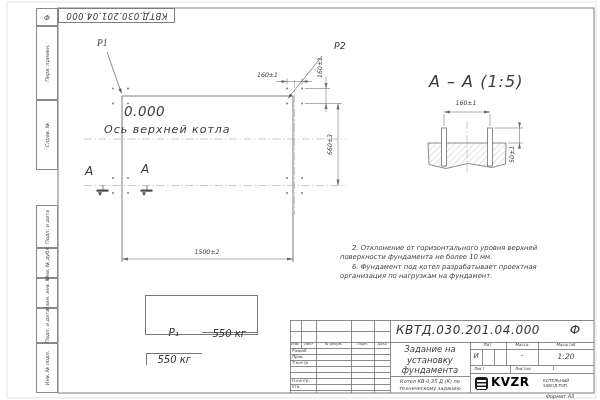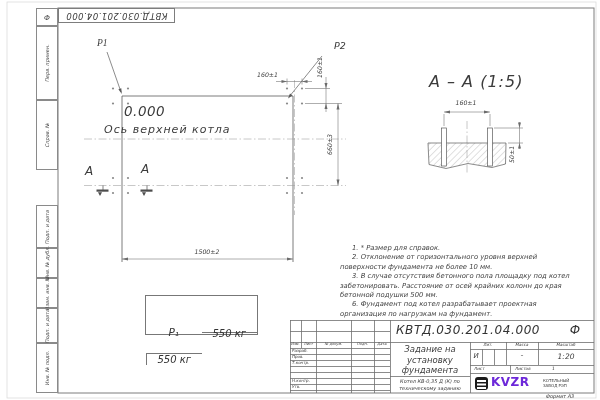--- a/index.html
+++ b/index.html
@@ -213,23 +213,21 @@
   <div class="t" style="left:85px;top:165px;font-size:12px;">А</div>
   <div class="t" style="left:141px;top:163px;font-size:12px;">А</div>
 
   <div class="t" style="left:429px;top:73px;font-size:16px;letter-spacing:1px;">А – А (1:5)</div>
   <div class="t c" style="left:447px;top:100px;width:38px;font-size:6.2px;">160±1</div>
   <div class="t fc" style="left:495px;top:149px;width:34px;height:10px;">
     <span class="rv" style="font-size:6.2px;">50±1</span>
   </div>
 
   <div class="notes">
-    <p>1. * Размер для справок.</p>
     <p>2. Отклонение от горизонтального уровня верхней поверхности фундамента не более 10 мм.</p>
-    <p>3. В случае отсутствия бетонного пола площадку под котел забетонировать. Расстояние от осей крайних колонн до края бетонной подушки 500 мм.</p>
     <p>6. Фундамент под котел разрабатывает проектная организация по нагрузкам на фундамент.</p>
   </div>
 
   <div class="ltable">
     <div class="h">P₁</div>
     <div class="v">550 кг</div>
     <div class="v c2">550 кг</div>
   </div>
 
   <div class="t" style="left:391px;top:321px;width:202px;height:20px;display:flex;align-items:center;
@@ -258,20 +256,20 @@
   <div class="t c" style="left:538px;top:343px;width:56px;font-size:4px;">Масштаб</div>
   <div class="t c" style="left:470px;top:353px;width:12px;font-size:7px;">И</div>
   <div class="t c" style="left:506px;top:352px;width:32px;font-size:8px;">-</div>
   <div class="t c" style="left:538px;top:353px;width:56px;font-size:7.5px;">1:20</div>
 
   <div class="t" style="left:474px;top:366.5px;font-size:4.2px;">Лист</div>
   <div class="t" style="left:515px;top:366.5px;font-size:4.2px;">Листов</div>
   <div class="t" style="left:552px;top:366px;font-size:4.6px;">1</div>
 
   <div class="logoic"></div>
-  <div class="t" style="left:491px;top:375.5px;font-size:12px;font-style:normal;font-weight:bold;color:#6d28d9;letter-spacing:0.5px;">KVZR</div>
+  <div class="t" style="left:491px;top:375.5px;font-size:12px;font-style:normal;font-weight:bold;color:#000000;letter-spacing:0.5px;">KVZR</div>
   <div style="position:absolute;left:543px;top:378px;width:50px;color:#3a3a3a;font-size:4px;line-height:1.35;font-style:normal;">
     <div>КОТЕЛЬНЫЙ</div>
     <div>ЗАВОД РЭП</div>
   </div>
 
   <div class="t c" style="left:528px;top:393.8px;width:64px;font-size:5px;">Формат А3</div>
 </div>
 
 </body></html>

